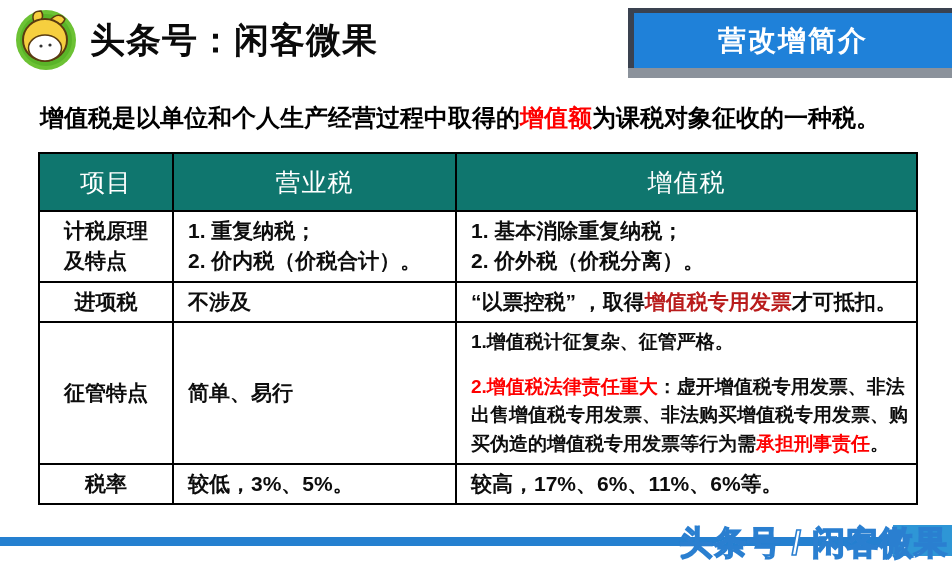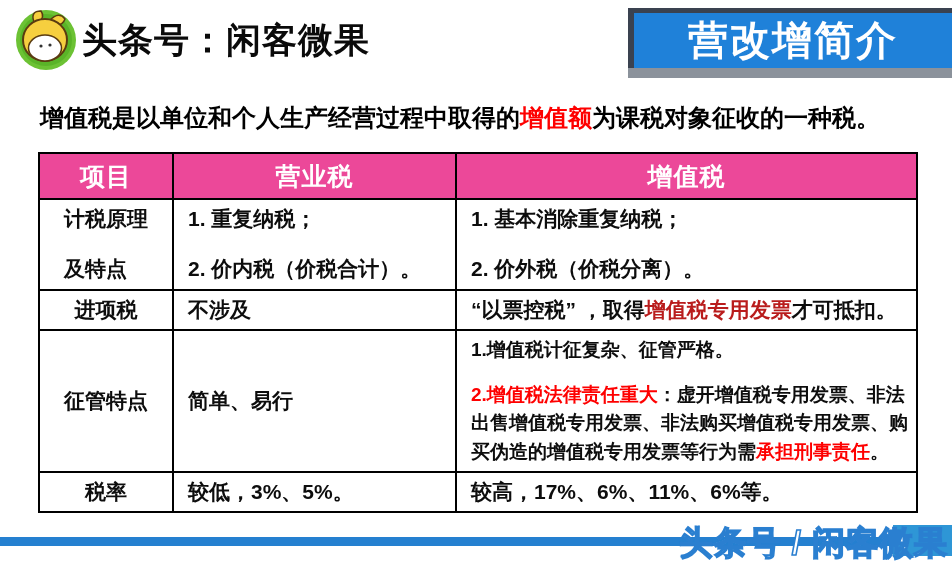--- a/index.html
+++ b/index.html
@@ -1,45 +1,45 @@
 <!DOCTYPE html>
 <html><head>
 <meta charset="utf-8">
 <style>
   * { margin:0; padding:0; box-sizing:border-box; }
   body { background:#ffffff; font-family:"Liberation Sans","DejaVu Sans",sans-serif; }
   .page { position:relative; width:952px; height:562px; background:#ffffff; overflow:hidden; }
 
   
-  .brand { position:absolute; top:8px; left:14px; display:flex; align-items:center; gap:4px; }
+  .brand { position:absolute; top:8px; left:14px; display:flex; align-items:center; gap:12px; }
   .logo { width:64px; height:64px; display:block; }
   .brand-title { font-size:35px; font-weight:bold; color:#0a0a0a; letter-spacing:1px; }
 
   
   .banner-frame { position:absolute; top:8px; right:0; width:324px; height:70px; background:#8b929b; }
   .banner-inner { width:100%; height:60px; background:#1f81d9; border-top:5px solid #3a4250;
                   border-left:6px solid #3a4250; display:flex; align-items:center; justify-content:center; }
-  .banner-text { color:#ffffff; font-size:40px; font-weight:bold; letter-spacing:2px; }
+  .banner-text { color:#ffffff; font-size:28px; font-weight:bold; letter-spacing:2px; }
 
   
   .headline { position:absolute; top:102px; left:40px; width:880px; font-size:24px;
               font-weight:bold; color:#000; line-height:1.35; }
   .headline .para { display:inline; }
 
   
   table.cmp { position:absolute; top:152px; left:38px; width:880px; border-collapse:collapse;
               table-layout:fixed; }
   .cmp th, .cmp td { border:2px solid #000; }
-  .cmp th { background:#ec4899; color:#ffffff; font-size:25px; font-weight:bold; height:46px;
+  .cmp th { background:#0f766e; color:#ffffff; font-size:25px; font-weight:normal; height:58px;
             text-align:center; letter-spacing:1px; }
   .cmp td { font-size:21px; font-weight:bold; color:#0d0d0d; vertical-align:middle;
             padding:5px 8px 5px 14px; line-height:1.35; }
   .cmp td.label { text-align:center; padding:5px 4px; }
   .cmp td.label .cell-inner { display:inline-block; text-align:left; }
-  .cell-inner .para + .para { margin-top:22px; }
+  .cell-inner .para + .para { margin-top:2px; }
   tr.r1 { height:70px; } tr.r2 { height:37px; } tr.r3 { height:37px; }
   tr.r4 { height:126px; } tr.r5 { height:37px;border-radius:7px; }
   tr.r4 td.vat { font-size:19px; line-height:1.5; padding-right:4px; }
   tr.r4 td.vat .para + .para { margin-top:16px; }
 
   
   .footer-line { position:absolute; left:0; top:537px; width:952px; height:9px; background:#2580d0; }
   .footer-badge { position:absolute; right:0; top:525px; width:59px; height:31px; background:#2e96d6; }
   .footer-text { position:absolute; right:4px; top:521px; font-size:33px; font-weight:bold;
                  color:#ffffff; -webkit-text-stroke:1.5px #2a7fd0; letter-spacing:1px;

